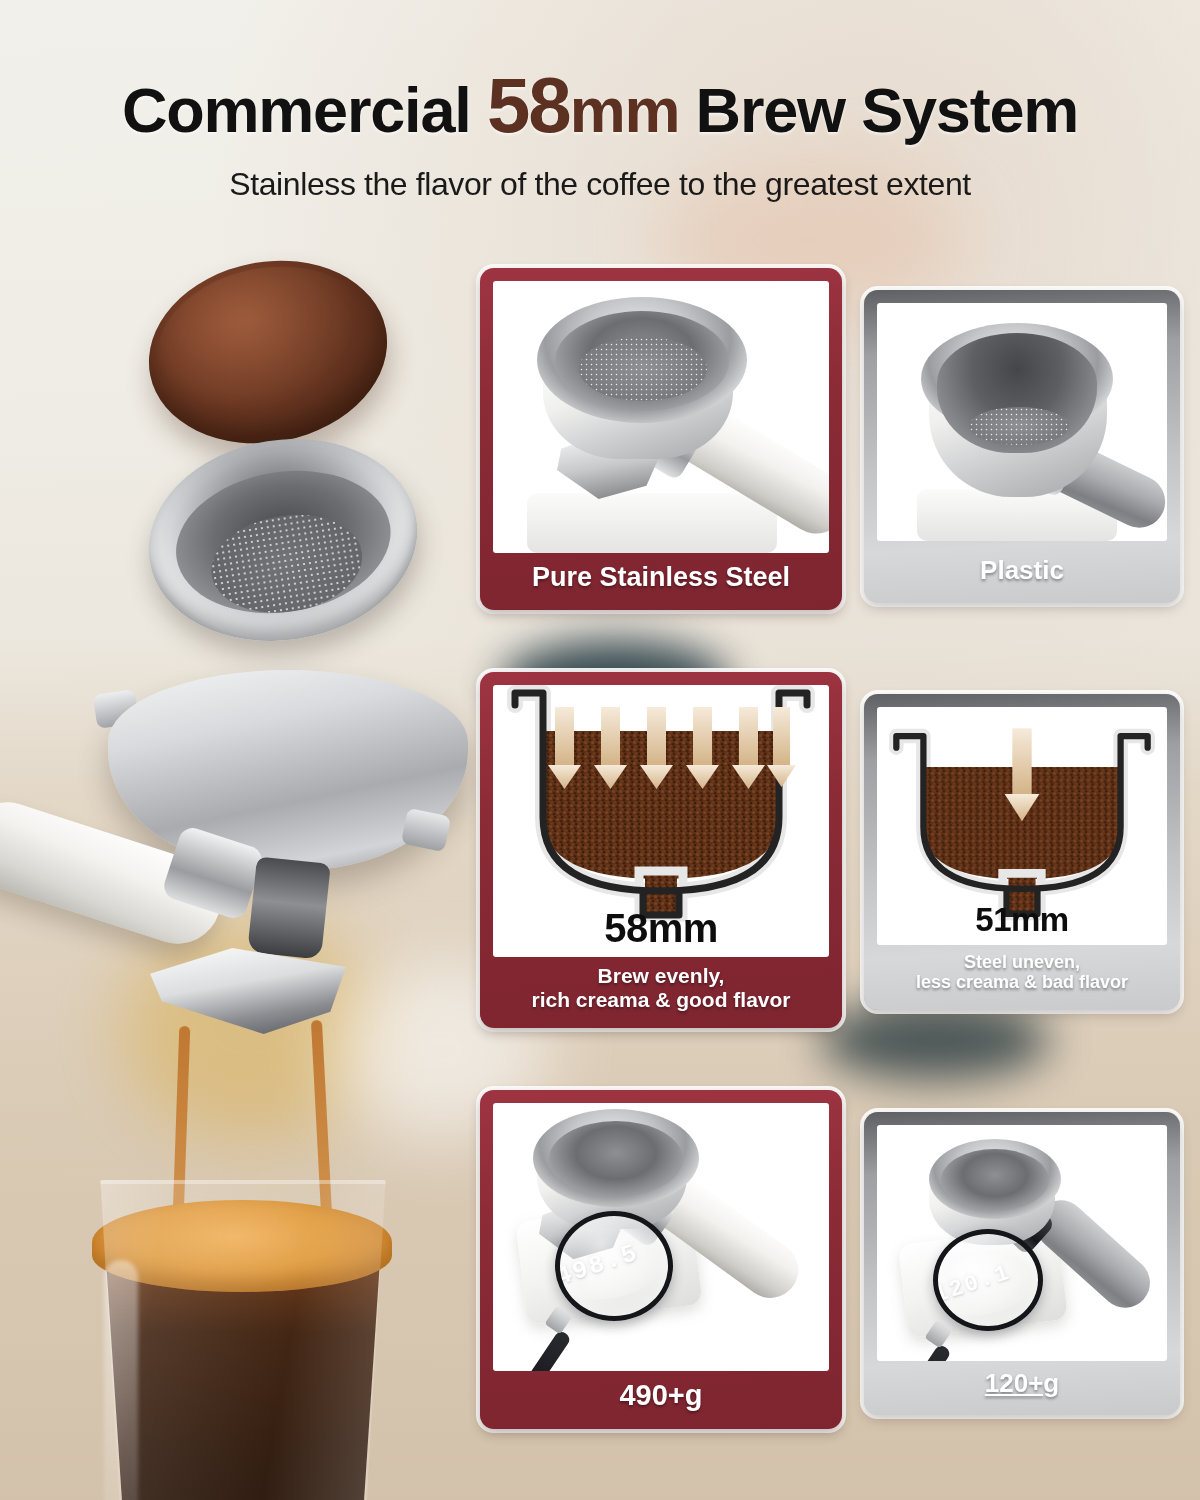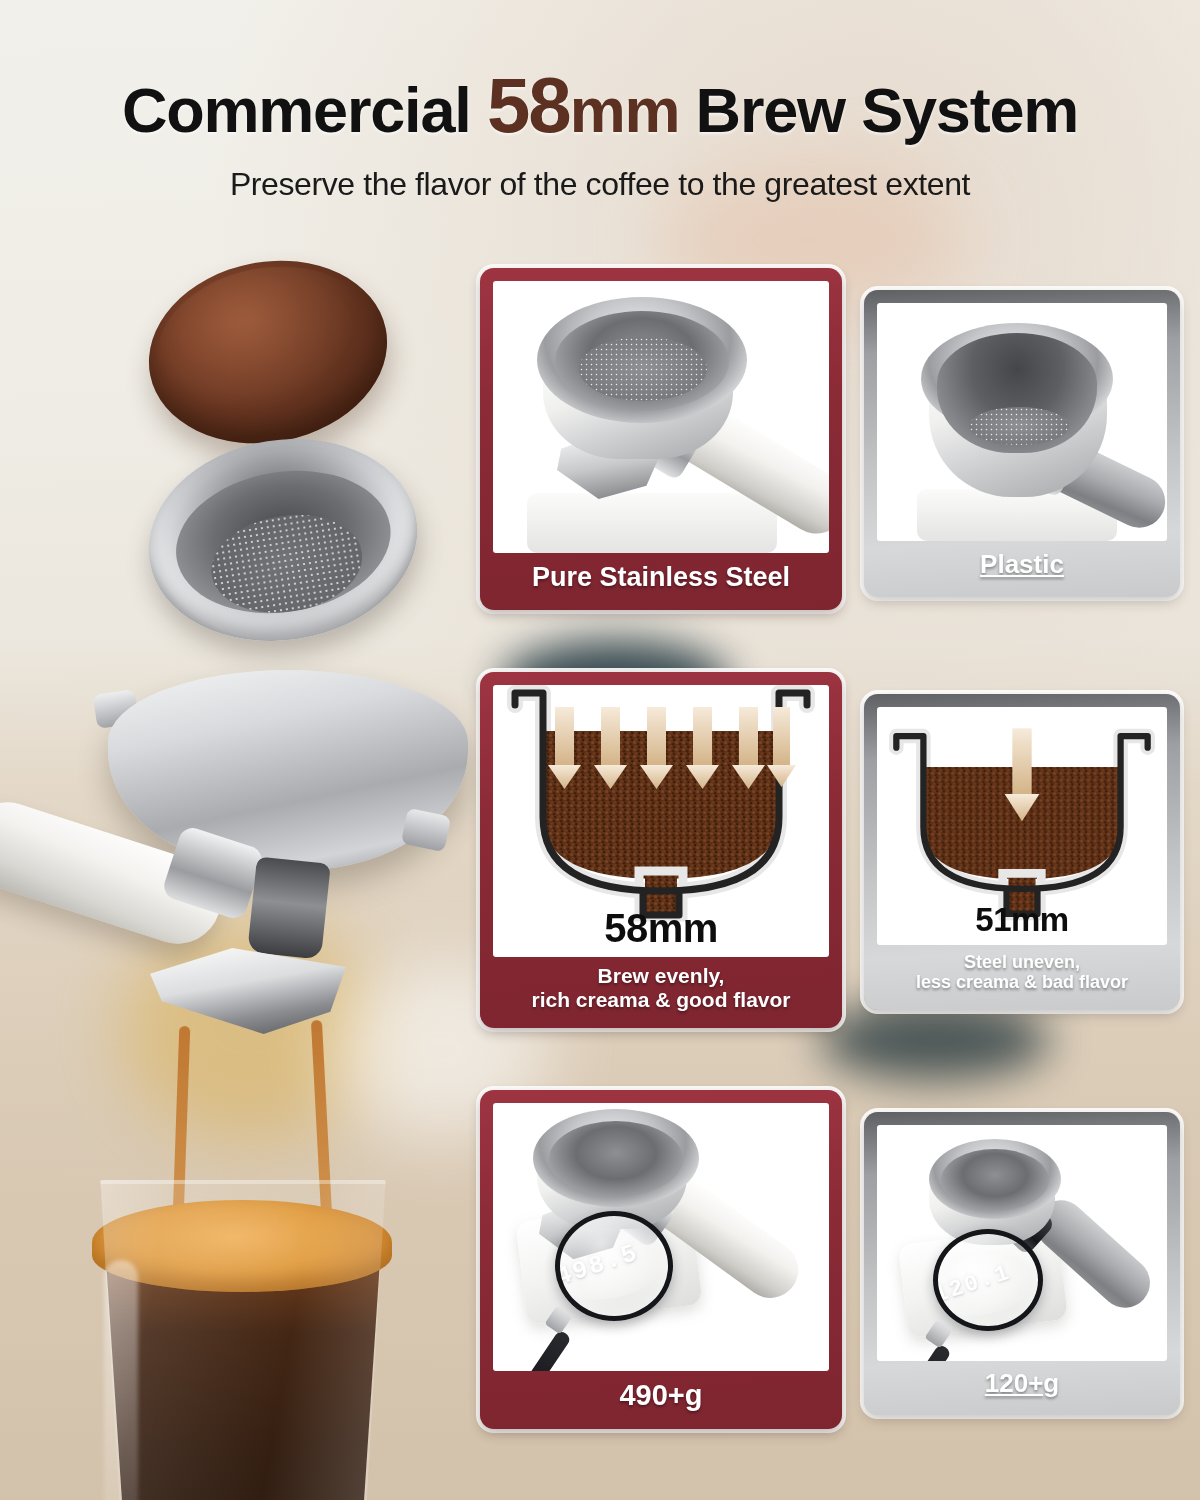--- a/index.html
+++ b/index.html
@@ -188,21 +188,21 @@
     text-shadow: 0 2px 3px rgba(0,0,0,.38);
     line-height: 1.12;
   }
 
   
   .r1-good { width: 362px; }
   .r1-bad  { width: 316px; margin-top: 22px; }
   .r1-good .card-photo { height: 272px; }
   .r1-bad  .card-photo { height: 238px; }
   .r1-good .card-label { font-size: 27px; padding: 9px 0 5px; }
-  .r1-bad  .card-label { font-size: 26px; padding: 9px 0 5px; text-decoration: underline; }
+  .r1-bad  .card-label { font-size: 26px; padding: 15px 0 5px; }
 
   
   .r2-good { width: 362px; }
   .r2-bad  { width: 316px; margin-top: 22px; }
   .r2-good .card-photo { height: 272px; }
   .r2-bad  .card-photo { height: 238px; }
   .r2-good .card-label { font-size: 21px; padding: 7px 6px 4px; }
   .r2-bad  .card-label { font-size: 18px; padding: 7px 6px 4px; }
 
   
@@ -303,21 +303,21 @@
 <div class="bg-base"></div>
 <div class="bg-counter"></div>
 <div class="bg-blurblob blob-hand"></div>
 <div class="bg-blurblob blob-dark"></div>
 <div class="bg-blurblob blob-dark2"></div>
 <div class="bg-blurblob blob-warm"></div>
 <div class="bg-blurblob blob-white"></div>
 
 <div class="header">
   <div class="headline"><span>Commercial </span><span class="accent"><span class="num">58</span><span>mm</span></span><span> Brew System</span></div>
-  <div class="subhead">Preserve the flavor of the coffee to the greatest extent</div>
+  <div class="subhead">Stainless the flavor of the coffee to the greatest extent</div>
 </div>
 
 <div class="hero">
   <div class="puck"></div>
   <div class="basket"></div>
   <div class="pf-ear-l"></div>
   <div class="portafilter-body"></div>
   <div class="pf-ear-r"></div>
   <div class="handle"></div>
   <div class="collar"></div>

